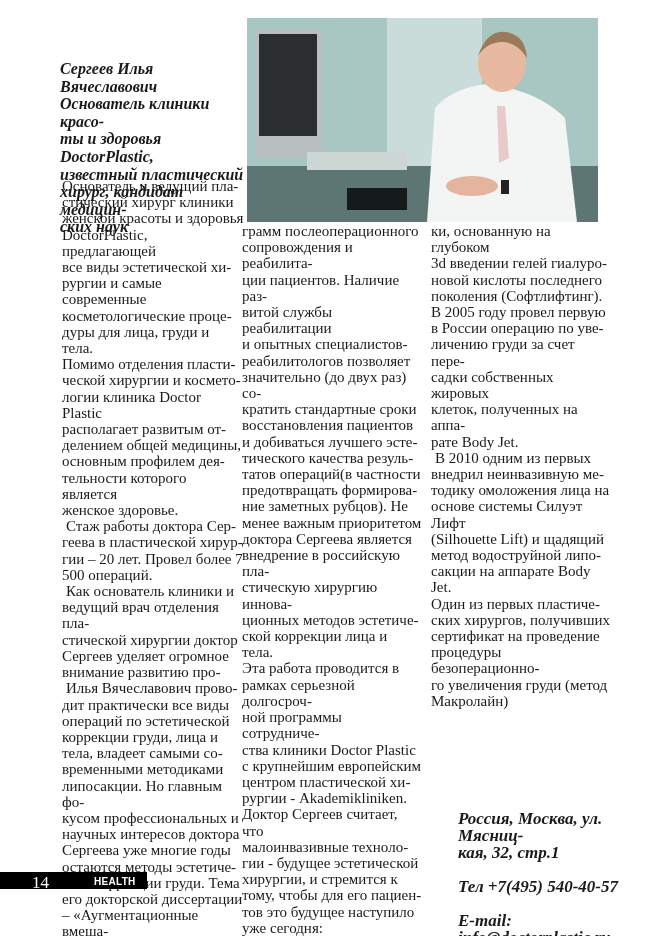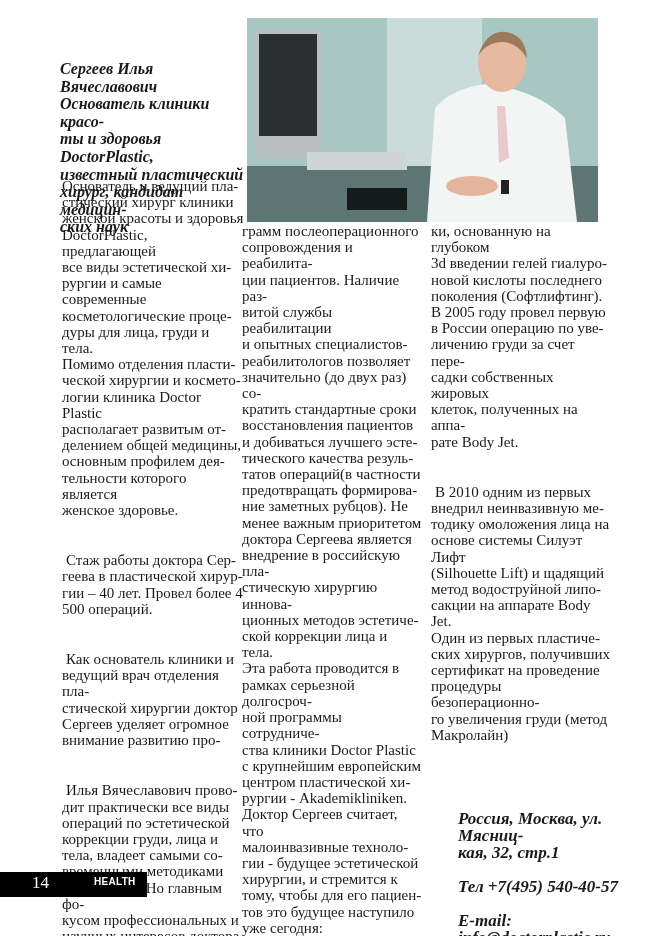--- a/index.html
+++ b/index.html
@@ -1,30 +1,30 @@
 <!DOCTYPE html>
 <html><head>
 <meta charset="utf-8">
 <style>
   html, body { margin:0; padding:0; background:#ffffff; }
   body { width:662px; height:936px; position:relative; overflow:hidden;
          font-family:"Liberation Serif","DejaVu Serif",serif; color:#1a1a1a; }
   .col { position:absolute; font-size:15px; line-height:16.2px; }
   .col p { margin:0; white-space:pre-line; }
-  .col p.ind { text-indent:4px;margin-top:34px; }
+  .col p.ind { text-indent:4px; }
   #bio { position:absolute; left:60px; top:60px; width:185px; font-weight:bold; font-style:italic;
          font-size:16px; line-height:17.6px; white-space:pre-line; }
   #col1 { left:62px; top:178px; width:182px; }
   #col2 { left:242px; top:223px; width:180px; }
   #col3 { left:431px; top:223px; width:180px; }
   #contact { position:absolute; left:431px; top:793px; width:180px; font-weight:bold; font-style:italic;
              font-size:17px; line-height:17px; white-space:pre-line;margin-left:27px; }
   #photo { position:absolute; left:247px; top:18px; width:351px; height:204px; overflow:hidden;
            background:linear-gradient(180deg,#a9c7c3 0%,#b8d3cf 45%,#7f9c99 70%,#39504f 100%); }
-  #footer { position:absolute; left:0; top:872px; width:147px; height:25px; background:#000; }
+  #footer { position:absolute; left:0; top:872px; width:147px; height:17px; background:#000; }
   #page-num { position:absolute; left:32px; top:1px; color:#fff; font-family:"Liberation Serif",serif; font-size:17px; }
   #section { position:absolute; left:94px; top:4px; color:#fff; font-family:Liberation Sans, sans-serif;
              font-weight:bold; font-size:10px; letter-spacing:0.3px; }
 </style>
 </head>
 <body>
 
 <div id="photo">
   <svg width="351" height="204" viewBox="0 0 351 204">
     <rect x="0" y="0" width="351" height="204" fill="#a8c6c2"></rect>
@@ -62,21 +62,21 @@
 Помимо отделения пласти-
 ческой хирургии и космето-
 логии клиника Doctor Plastic
 располагает развитым от-
 делением общей медицины,
 основным профилем дея-
 тельности которого является
 женское здоровье.</p>
   <p class="ind">Стаж работы доктора Сер-
 геева в пластической хирур-
-гии – 40 лет. Провел более 4
+гии – 20 лет. Провел более 7
 500 операций.</p>
   <p class="ind">Как основатель клиники и
 ведущий врач отделения пла-
 стической хирургии доктор
 Сергеев уделяет огромное
 внимание развитию про-</p>
   <p class="ind">Илья Вячеславович прово-
 дит практически все виды
 операций по эстетической
 коррекции груди, лица и

